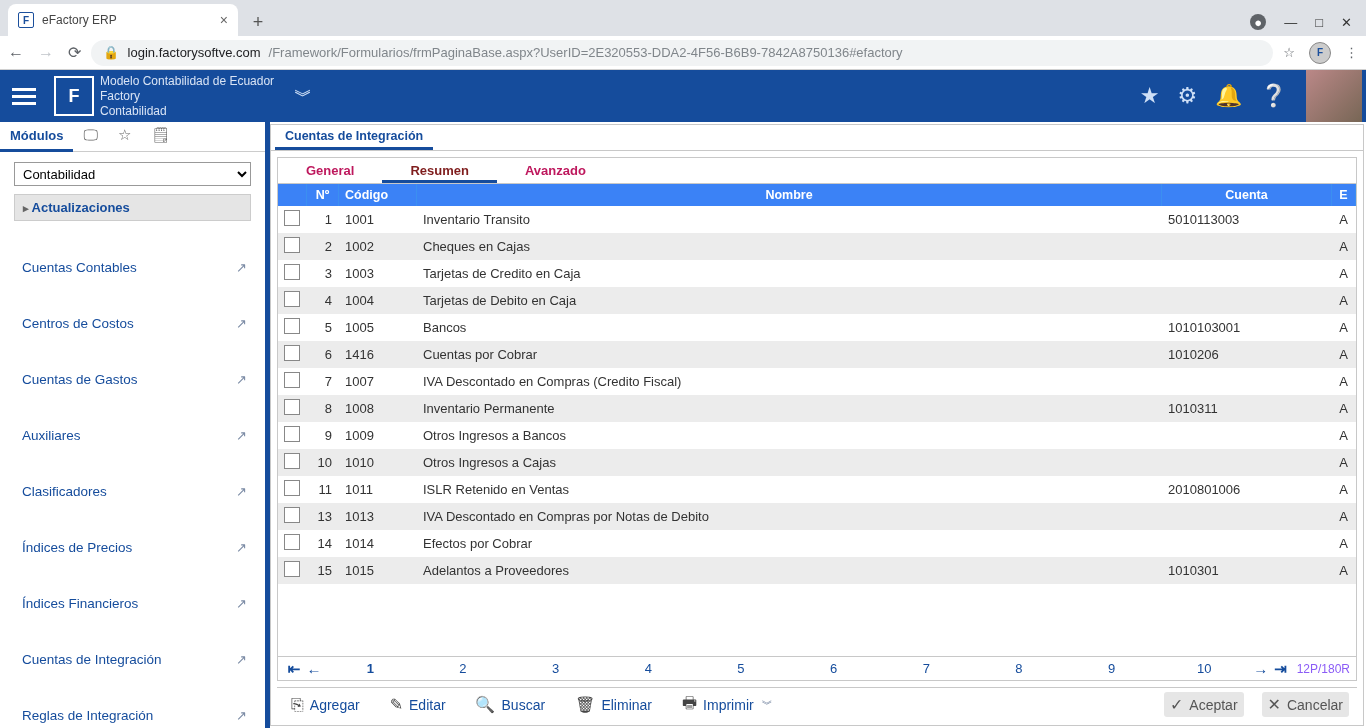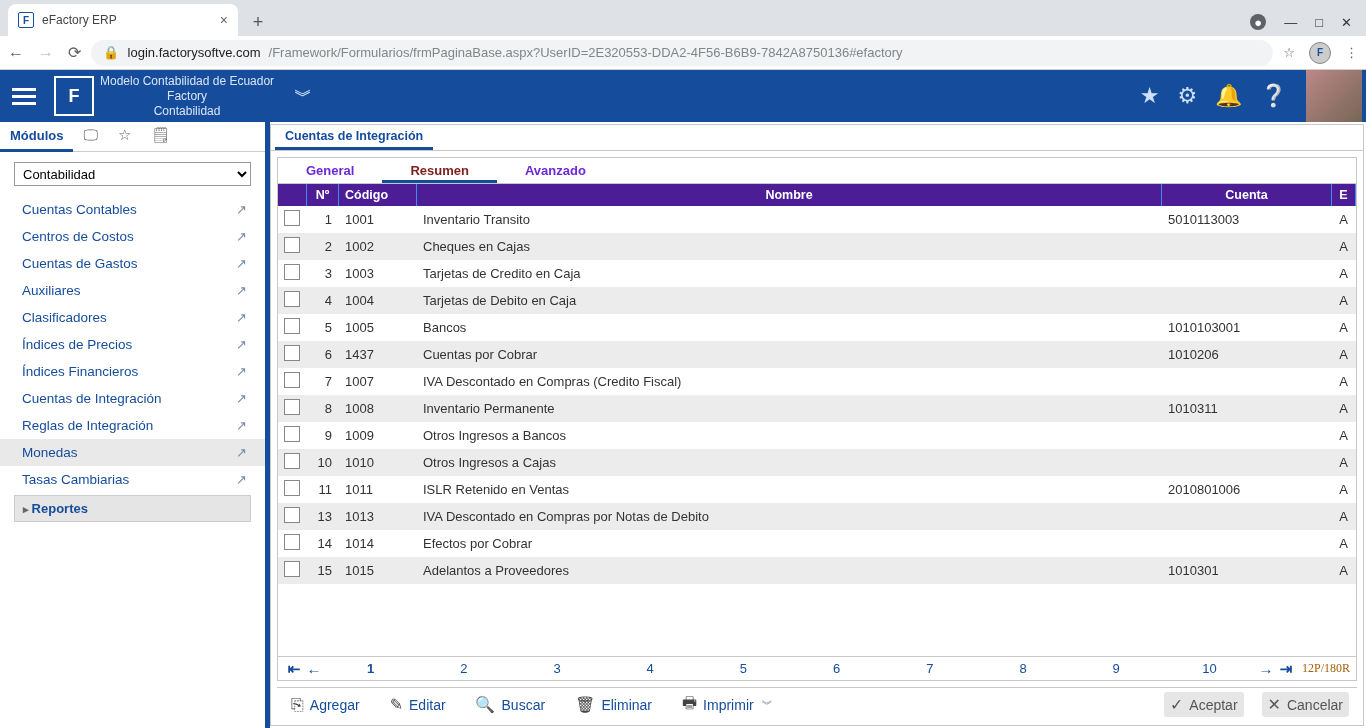--- a/index.html
+++ b/index.html
@@ -23,71 +23,71 @@
   .url-box .path { color:#80868b; }
   .addr-right { display:flex; gap:14px; align-items:center; color:#5f6368;}
   .prof { width:22px;height:22px;border-radius:50%;background:#ccc; border:1px solid #888; display:flex;align-items:center;justify-content:center;font-size:10px;font-weight:bold;color:#1b4f9c;}
 
   
   .app-header { height:52px; background:#154c9c; color:#fff; display:flex; align-items:center; padding:0 0 0 0; }
   .hamburger { width:48px; display:flex; flex-direction:column; gap:4px; align-items:center; justify-content:center; height:100%; cursor:pointer;}
   .hamburger div { width:24px; height:3px; background:#fff; }
   .app-logo { width:40px;height:40px;border:2px solid #fff; margin:0 6px; display:flex;align-items:center;justify-content:center;font-weight:bold;font-size:18px;}
   .app-title { line-height:1.25; font-size:12px; }
-  .app-title .l1 { color:#d9e4f5;text-align:center; }
+  .app-title .l1 { color:#d9e4f5; }
   .chev-down { margin-left:20px; font-size:18px; color:#cfe0f7;}
   .header-icons { margin-left:auto; display:flex; align-items:center; gap:18px; padding-right:4px;}
   .header-icons .hi { font-size:22px; color:#cfe0f7; cursor:pointer;}
   .avatar { width:56px; height:52px; background:linear-gradient(135deg,#b88,#765); }
 
   
   .workspace { display:flex; height:calc(728px - 36px - 34px - 52px); }
   .sidebar { width:270px; border-right:5px solid #154c9c; display:flex; flex-direction:column; background:#fff;}
   .side-tabs { display:flex; height:30px; border-bottom:1px solid #ccc; align-items:center;}
   .side-tab { padding:6px 10px; font-size:13px; color:#154c9c; font-weight:bold; border-bottom:3px solid transparent; cursor:pointer;}
   .side-tab.active { border-bottom-color:#154c9c; }
   .side-tab.icon { color:#666; font-weight:normal; font-size:15px;}
   .side-select { margin:10px 14px 8px; }
   .side-select select { width:100%; height:24px; border:1px solid #999; background:#fff; font-size:13px; padding:0 4px;}
   .side-group { background:#e5e5e5; border:1px solid #ccc; margin:0 14px 2px; padding:5px 8px; font-weight:bold; color:#154c9c; font-size:13px; cursor:pointer;}
   .side-group::before { content:"▸ "; color:#666; font-size:11px;}
   .side-items { padding:2px 0;}
-  .side-item { display:flex; align-items:center; justify-content:space-between; padding:6px 18px 6px 22px; color:#154c9c; font-size:13.5px; cursor:pointer;}
+  .side-item { display:flex; align-items:center; justify-content:space-between; padding:6px 18px 6px 22px; color:#154c9c; font-size:13.5px; cursor:pointer;margin-top:29px;}
   .side-item:hover, .side-item.hover { background:#e9e9e9; }
   .side-item .ext { color:#7b8ba5; font-size:13px;}
 
   .main { flex:1; display:flex; flex-direction:column; border:1px solid #c8c8c8; margin:2px 2px 2px 0;}
   .page-tab-row { height:26px; border-bottom:1px solid #c8c8c8; display:flex; align-items:flex-end; padding-left:4px;}
   .page-tab { padding:5px 10px 4px; font-size:12.5px; font-weight:bold; color:#154c9c; border-bottom:3px solid #154c9c;}
   .content { flex:1; margin:6px; border:1px solid #c8c8c8; display:flex; flex-direction:column; overflow:hidden;}
   .view-tabs { height:26px; display:flex; border-bottom:1px solid #c8c8c8;}
-  .view-tab { padding:5px 28px; font-size:13px; font-weight:bold; color:#6d28d9; cursor:pointer; border-bottom:3px solid transparent;}
+  .view-tab { padding:5px 28px; font-size:13px; font-weight:bold; color:#be185d; cursor:pointer; border-bottom:3px solid transparent;}
   .view-tab.active { color:#7f1d1d; border-bottom-color:#154c9c; background:#fff;}
   
   .grid { flex:1; overflow:auto; }
   table { border-collapse:collapse; width:100%; font-size:13px;}
-  thead th { background:#4c1d95; color:#fff; font-weight:bold; padding:4px 6px; text-align:left; border-right:1px solid #3b8ff0; font-size:12.5px;}
+  thead th { background:#3b82f6; color:#fff; font-weight:bold; padding:4px 6px; text-align:left; border-right:1px solid #3b8ff0; font-size:12.5px;}
   thead th.chk { width:28px;}
   thead th.num { width:32px; text-align:center;}
   thead th.codigo { width:78px;}
   thead th.cuenta { width:170px; text-align:center;}
   thead th.e { width:24px; text-align:center;}
   thead th.nombre { text-align:center;}
   tbody tr:nth-child(even){ background:#ececec; }
   tbody td { padding:4px 6px; border-right:1px solid transparent; color:#333; white-space:nowrap;}
   tbody td.chk { text-align:center;}
   tbody td.chk .box { display:inline-block; width:16px; height:16px; border:1.5px solid #888; background:#fff;}
   tbody td.num { text-align:right; padding-right:6px;}
   tbody td.e { text-align:center;}
 
   .pager { height:24px; border-top:1px solid #c8c8c8; display:flex; align-items:center; padding:0 6px; font-size:13px; color:#154c9c; gap:0;}
   .pager .pbtn { width:20px; text-align:center; font-size:15px; cursor:pointer; font-weight:bold;}
   .pager .pg { flex:1; text-align:center; cursor:pointer;}
   .pager .pg.active { font-weight:bold; }
-  .pager .info { color:#a16207; font-size:12px; margin-left:6px;font-family:Liberation Serif, serif;}
+  .pager .info { color:#8b5cf6; font-size:12px; margin-left:6px;}
 
   .action-bar { height:34px; border-top:1px solid #c8c8c8; display:flex; align-items:center; gap:18px; padding:0 8px; margin:0 6px 4px;}
   .abtn { display:flex; align-items:center; gap:6px; color:#154c9c; font-size:14px; cursor:pointer; padding:3px 6px; border-radius:3px;}
   .abtn .ico { font-size:16px; color:#444;}
   .abtn .chev { font-size:11px; color:#7b8ba5; margin-left:2px;}
   .abtn.gray { background:#e6e6e6; color:#555;}
   .abtn.gray .ico { color:#555;}
   .spacer { flex:1; }
 </style>
 </head>
@@ -154,20 +154,21 @@
       <div class="side-tab active">Módulos</div>
       <div class="side-tab icon">🖵</div>
       <div class="side-tab icon">☆</div>
       <div class="side-tab icon">🗒</div>
     </div>
     <div class="side-select">
       <select>
         <option>Contabilidad</option>
       </select>
     </div>
+    <div class="side-group">Actualizaciones</div>
     <div class="side-items" id="side-items">
         <div class="side-item">
           <span>Cuentas Contables</span>
           <span class="ext">↗</span>
         </div>
         <div class="side-item">
           <span>Centros de Costos</span>
           <span class="ext">↗</span>
         </div>
         <div class="side-item">
@@ -269,21 +270,21 @@
                 <td class="chk"><span class="box"></span></td>
                 <td class="num">5</td>
                 <td>1005</td>
                 <td>Bancos</td>
                 <td>1010103001</td>
                 <td class="e">A</td>
               </tr>
               <tr>
                 <td class="chk"><span class="box"></span></td>
                 <td class="num">6</td>
-                <td>1437</td>
+                <td>1416</td>
                 <td>Cuentas por Cobrar</td>
                 <td>1010206</td>
                 <td class="e">A</td>
               </tr>
               <tr>
                 <td class="chk"><span class="box"></span></td>
                 <td class="num">7</td>
                 <td>1007</td>
                 <td>IVA Descontado en Compras (Credito Fiscal)</td>
                 <td></td>

